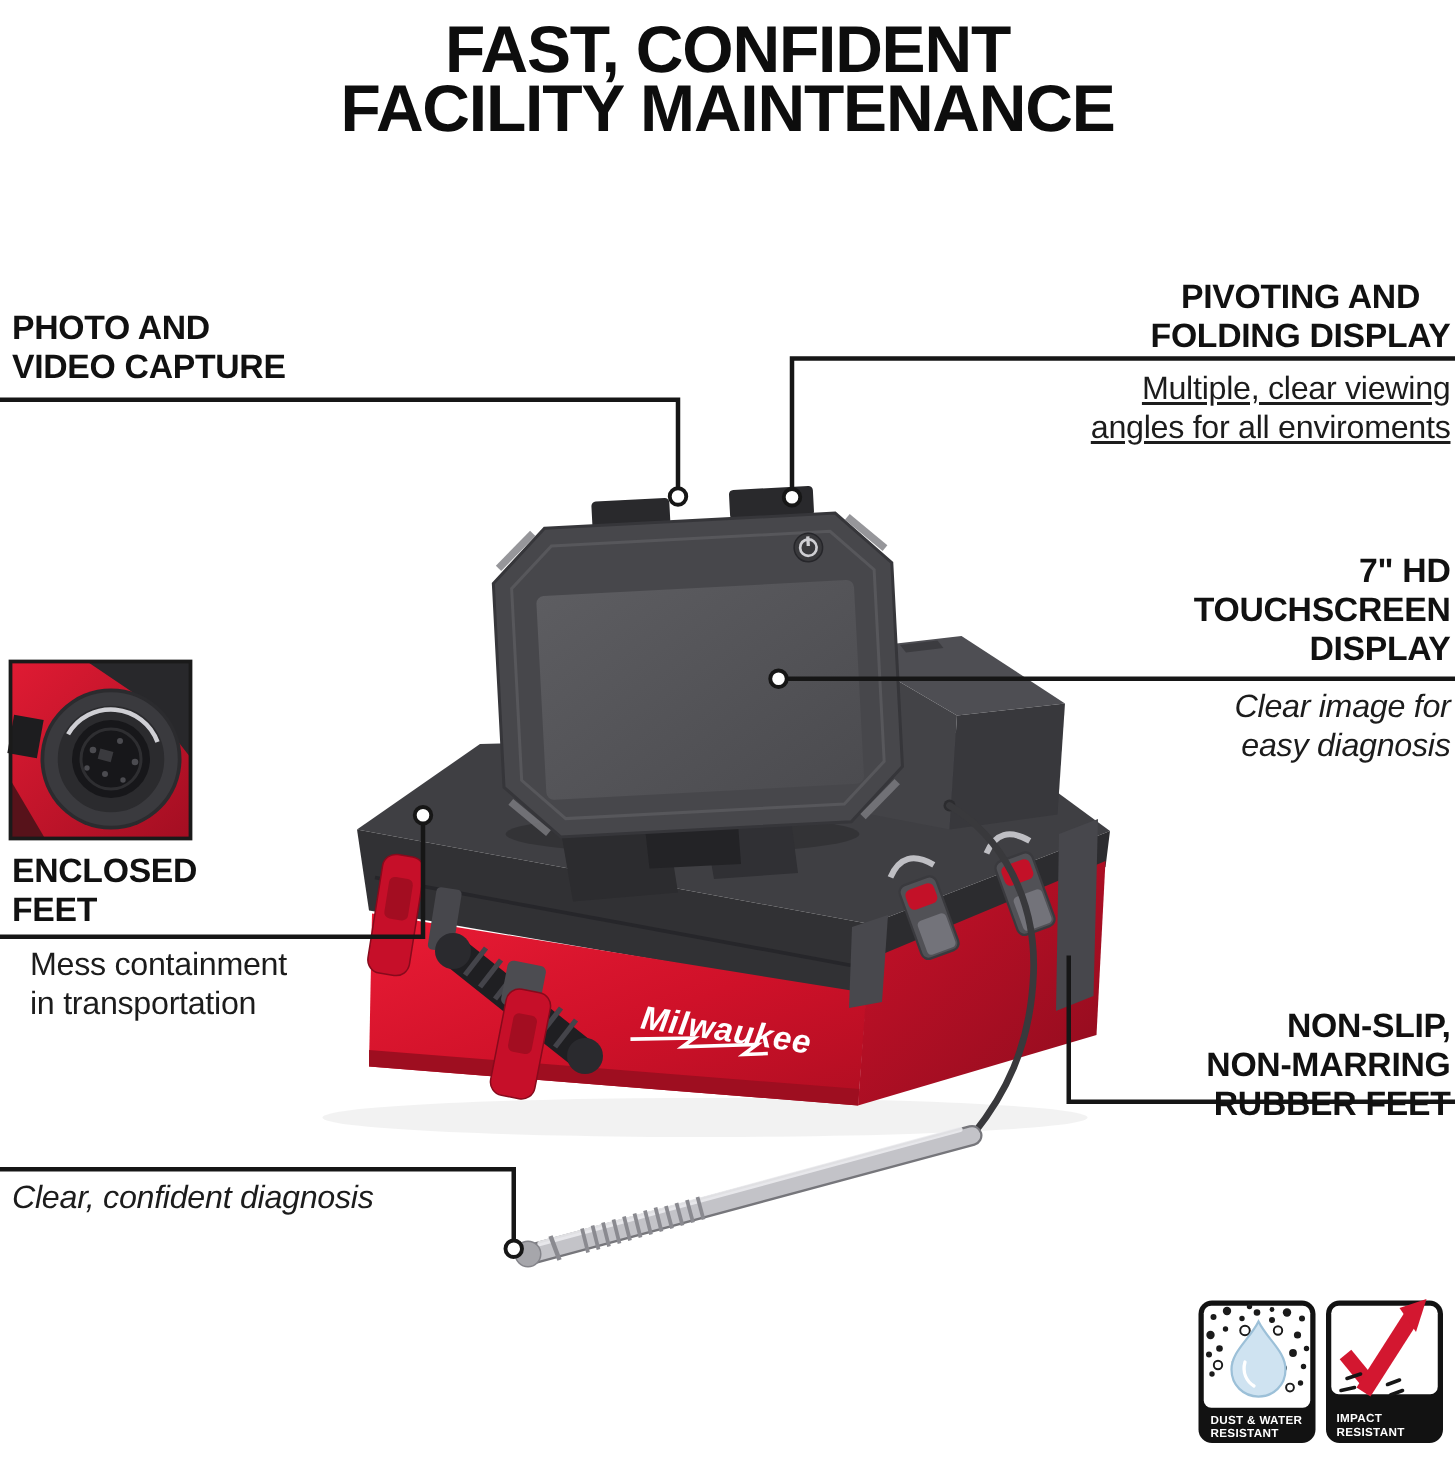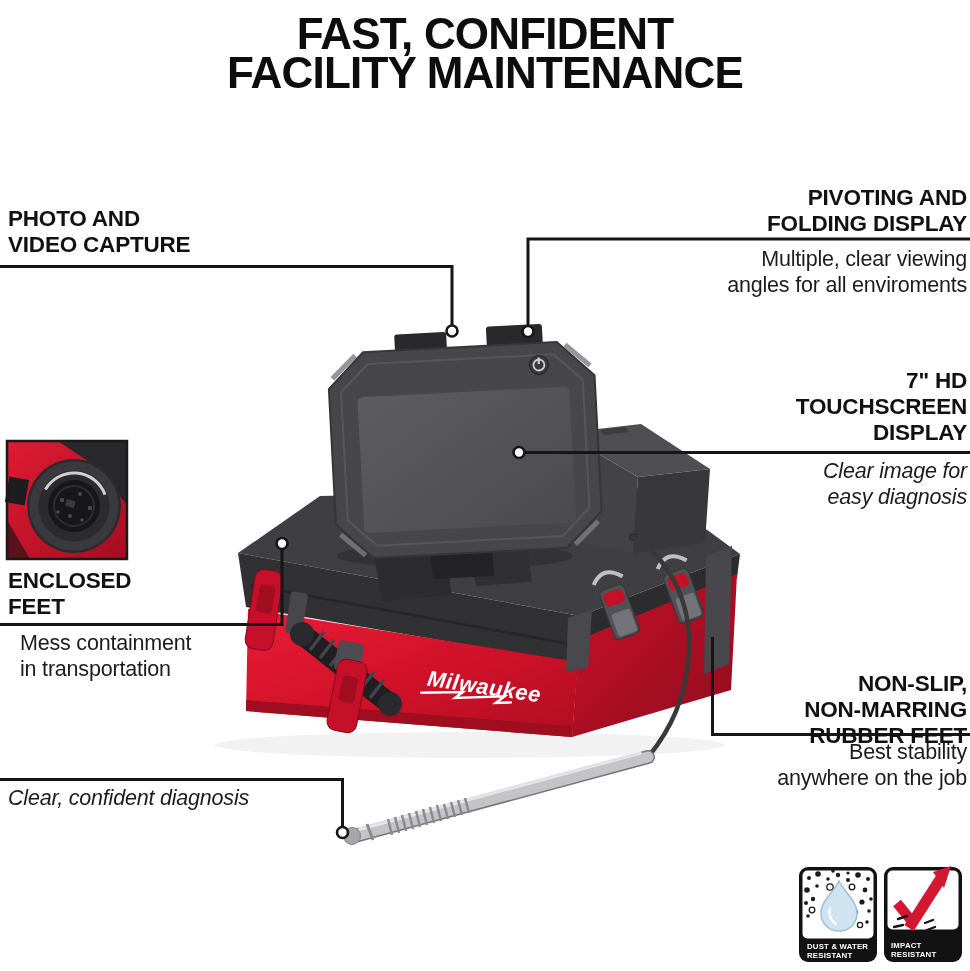--- a/index.html
+++ b/index.html
@@ -248,37 +248,35 @@
     <circle cx="342.5" cy="832.5" r="5.5"></circle>
   </g>
 </svg>
 
   <div class="t head left" style="top:206px;">PHOTO AND
 VIDEO CAPTURE</div>
 
   <div id="title" class="t">FAST, CONFIDENT
 FACILITY MAINTENANCE</div>
 
-  <div class="t head right" style="top:185px;">PIVOTING AND
+  <div class="t head right" style="top:185px;text-align:center;">PIVOTING AND
 FOLDING DISPLAY</div>
-  <div class="t bodytxt right" style="top:247px;">Multiple, clear viewing
+  <div class="t bodytxt right" style="top:247px;text-decoration:underline;">Multiple, clear viewing
 angles for all enviroments</div>
 
   <div class="t head right" style="top:368px;">7" HD
 TOUCHSCREEN
 DISPLAY</div>
   <div class="t bodytxt right" style="top:459px;font-style:italic;">Clear image for
 easy diagnosis</div>
 
   <div class="t head left" style="top:568px;">ENCLOSED
 FEET</div>
   <div class="t bodytxt left" style="top:631px;margin-left:12px;">Mess containment
 in transportation</div>
 
   <div class="t head right" style="top:647px;margin-top:24px;">NON-SLIP,
 NON-MARRING
 RUBBER FEET</div>
-  <div class="t bodytxt right" style="top:740px;">Best stability
-anywhere on the job</div>
 
   <div class="t bodytxt left" style="top:786px;font-style:italic;">Clear, confident diagnosis</div>
 
 </div>
 
 </body></html>

